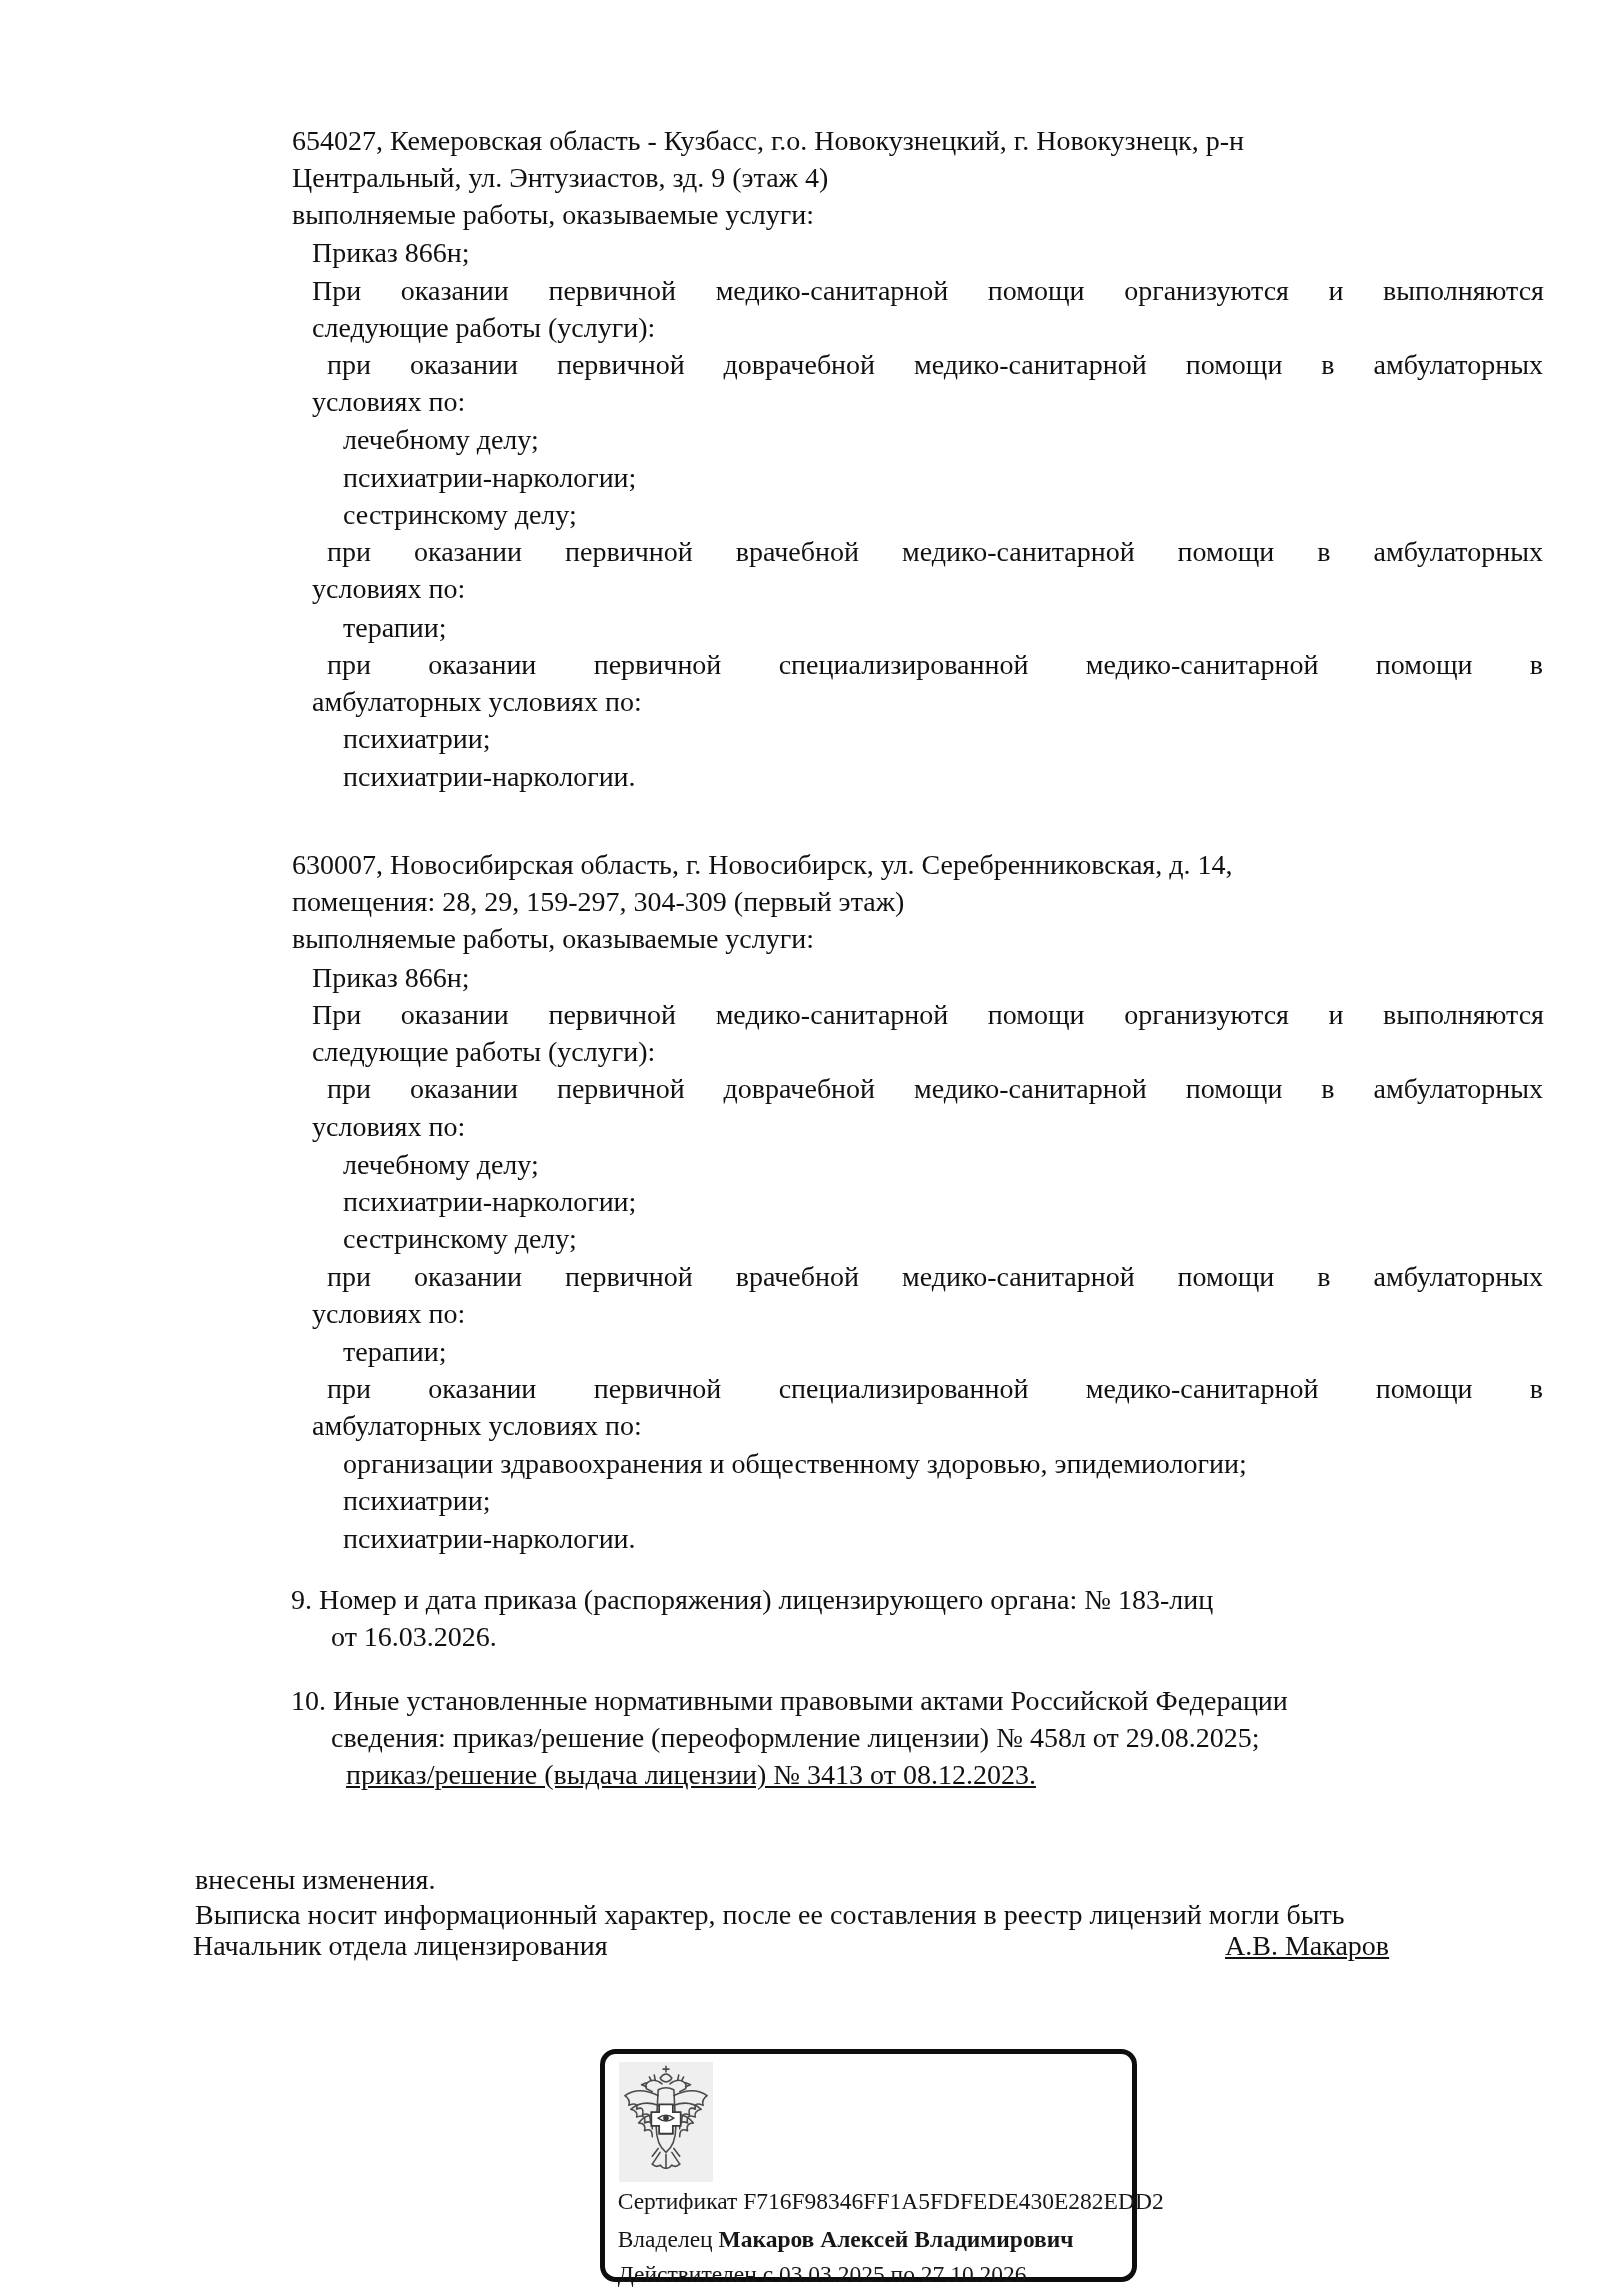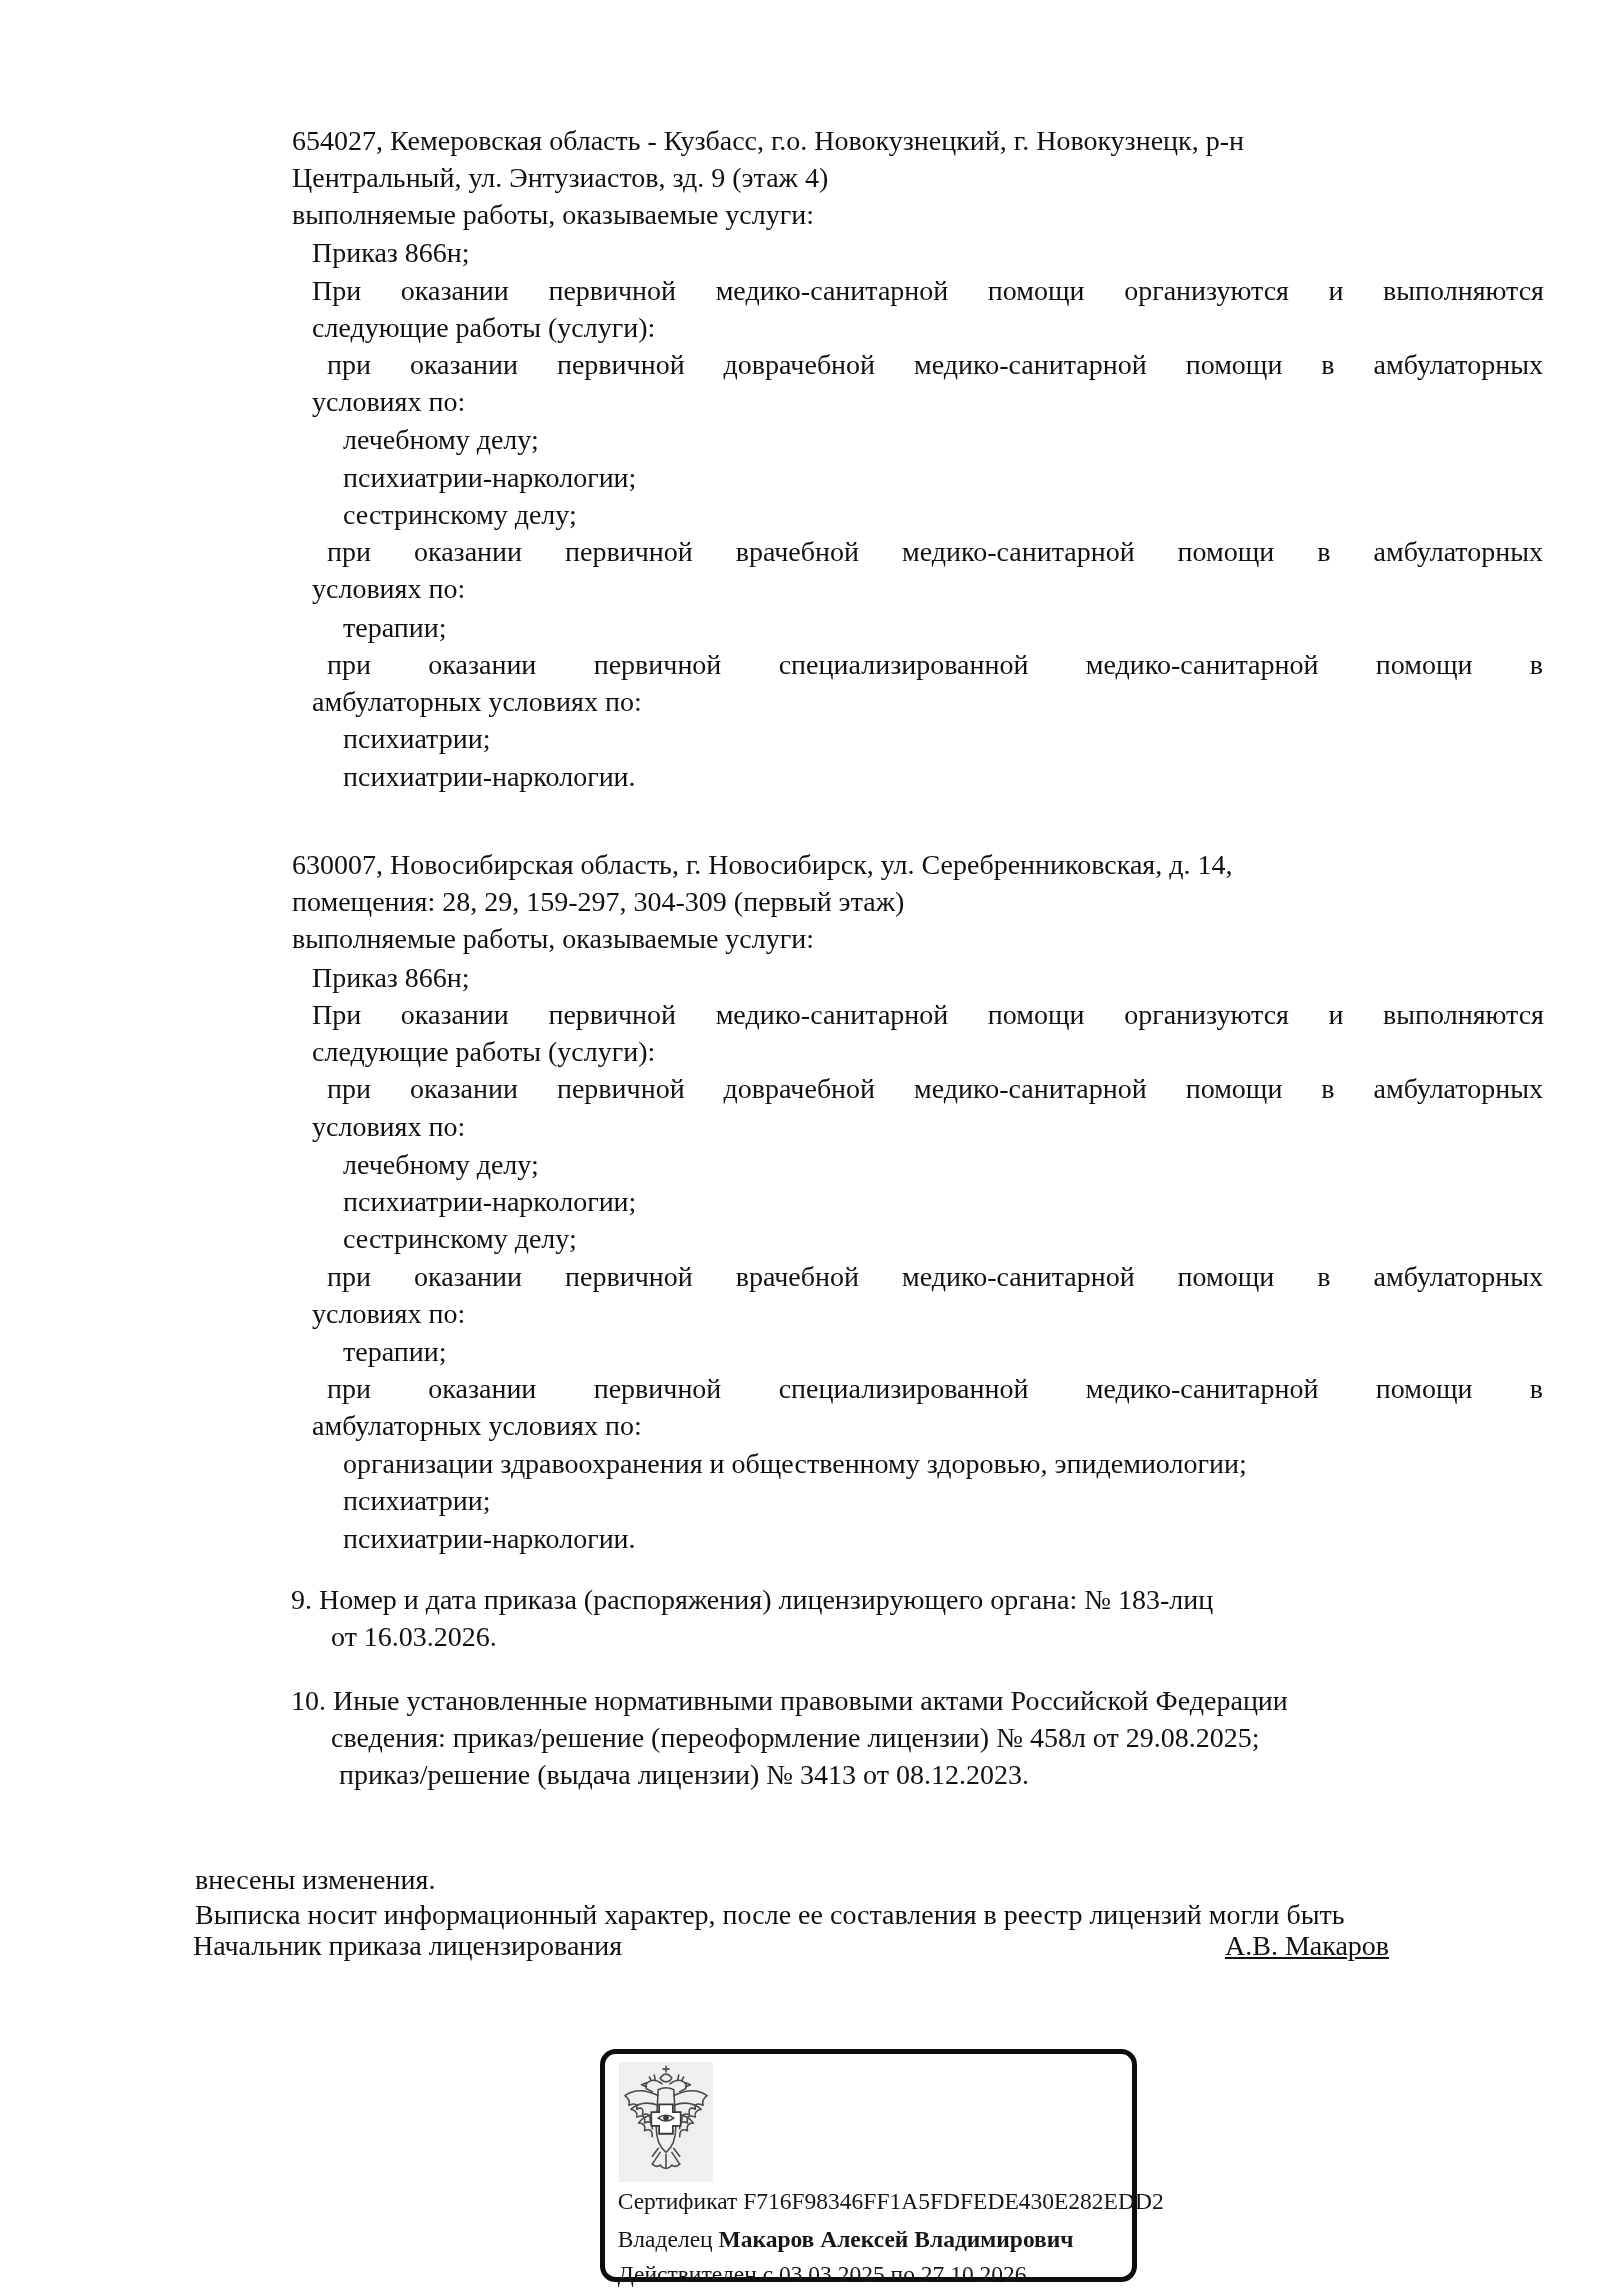--- a/index.html
+++ b/index.html
@@ -102,26 +102,26 @@
       <div class="line" style="top: 1333px; left: 343px;">терапии;</div>
       <div class="line just" style="top: 1370px; left: 327px; width: 1216px;">при оказании первичной специализированной медико-санитарной помощи в</div>
       <div class="line" style="top: 1407px; left: 312px;">амбулаторных условиях по:</div>
       <div class="line" style="top: 1445px; left: 343px;">организации здравоохранения и общественному здоровью, эпидемиологии;</div>
       <div class="line" style="top: 1482px; left: 343px;">психиатрии;</div>
       <div class="line" style="top: 1520px; left: 343px;">психиатрии-наркологии.</div>
       <div class="line" style="top: 1581px; left: 291px;">9. Номер и дата приказа (распоряжения) лицензирующего органа: № 183-лиц</div>
       <div class="line" style="top: 1618px; left: 331px;">от 16.03.2026.</div>
       <div class="line" style="top: 1682px; left: 291px;">10. Иные установленные нормативными правовыми актами Российской Федерации</div>
       <div class="line" style="top: 1719px; left: 331px;">сведения: приказ/решение (переоформление лицензии) № 458л от 29.08.2025;</div>
-      <div class="line" style="top: 1756px; left: 339px;">приказ/решение (выдача лицензии) № 3413 от 08.12.2023.</div>
+      <div class="line" style="top: 1756px; left: 346px; text-decoration: underline;">приказ/решение (выдача лицензии) № 3413 от 08.12.2023.</div>
       <div class="line" style="top: 1896px; left: 195px;">Выписка носит информационный характер, после ее составления в реестр лицензий могли быть</div>
       <div class="line" style="top: 1861px; left: 195px;">внесены изменения.</div>
     </div>
 
-  <div class="sig-left">Начальник приказа лицензирования</div>
+  <div class="sig-left">Начальник отдела лицензирования</div>
   <div class="sig-right">А.В. Макаров</div>
 
   <div class="stamp">
     <div class="stamp-eagle">
       <svg width="94" height="120" viewBox="0 0 96 122" xmlns="http://www.w3.org/2000/svg">
         <g stroke="#4a4a4a" stroke-width="1.6" fill="none" stroke-linecap="round" stroke-linejoin="round">
 
           <path d="M48 4 v6 M45 7 h6"></path>
           <path d="M42 16 q6 -8 12 0 q-2 4 -6 4 q-4 0 -6 -4 z"></path>
 

